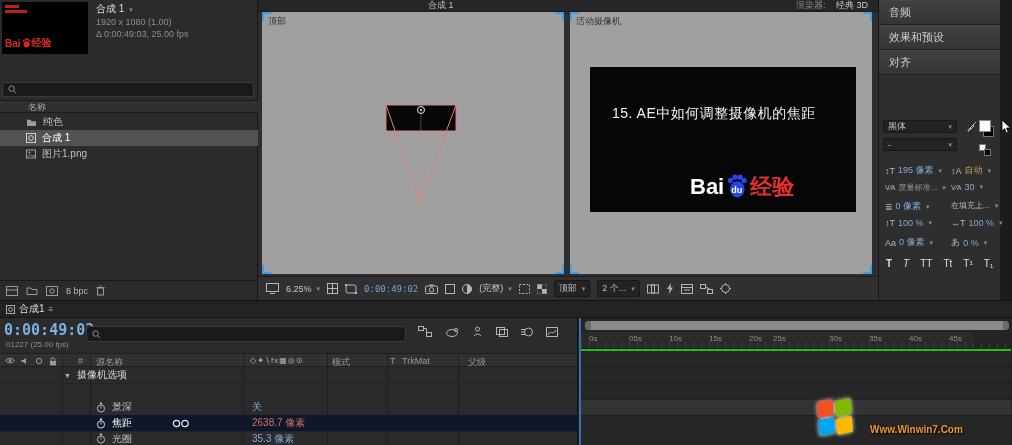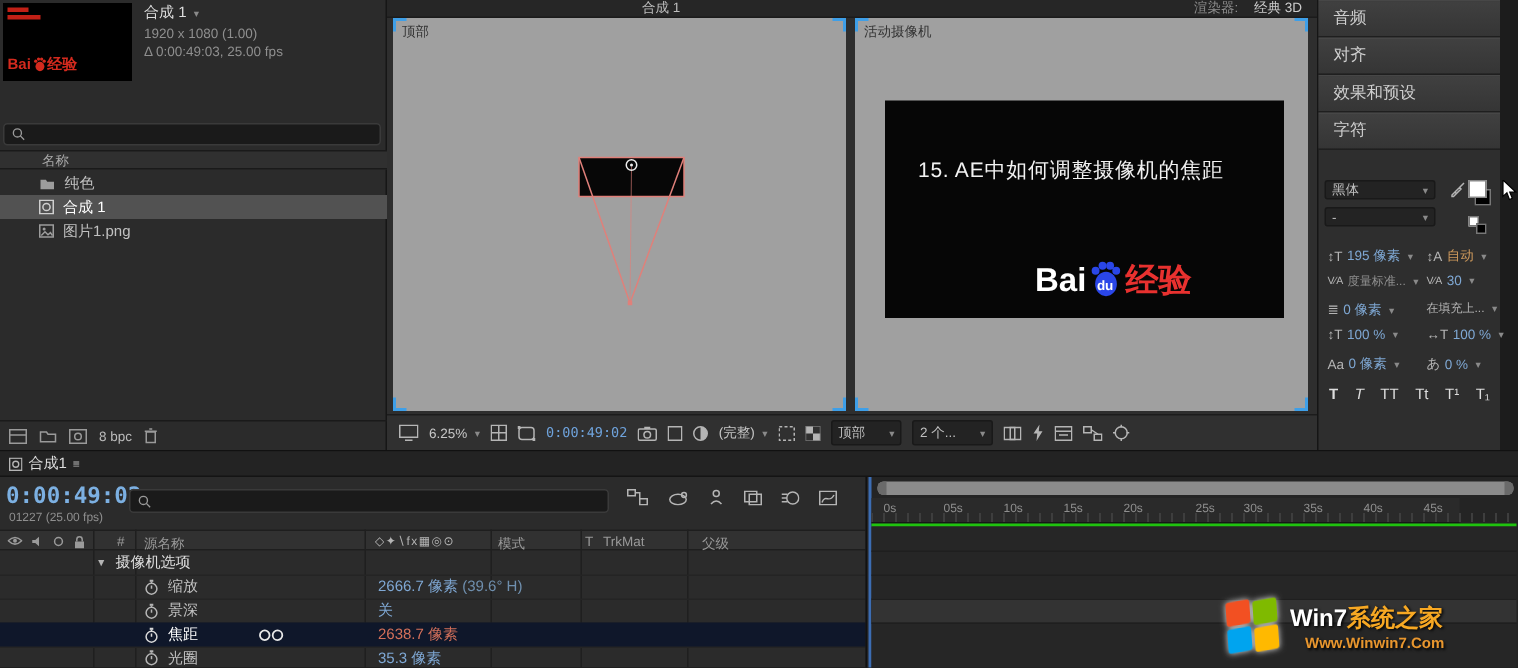--- a/index.html
+++ b/index.html
@@ -17,21 +17,21 @@
   .caret{color:#8a8a8a;font-size:7px;margin-left:2px}
   .icon{color:#b5b5b5}
   svg{display:block}
   .hdr-bar{
     height:23px;background:linear-gradient(#404040,#353535);
     border-bottom:1px solid #1f1f1f;border-top:1px solid #474747;
     line-height:22px;padding-left:10px;font-size:11px;color:#cfcfcf;
   }
   .dd{
     background:#232323;border:1px solid #191919;border-radius:2px;
-    padding:1px 4px;display:inline-flex;align-items:center;gap:14px;color:#bfbfbf;
+    padding:1px 4px;display:inline-flex;align-items:center;gap:3px;color:#bfbfbf;
   }
   .searchbox{
     background:#1a1a1a;border:1px solid #3a3a3a;border-radius:3px;
     display:flex;align-items:center;gap:4px;padding:0 5px;
   }
   .row-label{color:#c0c0c0;font-size:10px}
   .vline{position:absolute;width:1px;background:#1f1f1f}
   .tl-row{position:absolute;left:0;width:672px;height:16px;border-bottom:1px solid #242424;display:flex;align-items:center}
   .corner{position:absolute;width:7px;height:7px;border-color:#3e9fe8;border-style:solid;border-width:0}
   .ctl{display:flex;align-items:center;gap:3px;font-size:9px}
@@ -247,23 +247,22 @@
           <line x1="5.5" y1="0" x2="5.5" y2="2" stroke="#b5b5b5"></line>
           <line x1="5.5" y1="9" x2="5.5" y2="11" stroke="#b5b5b5"></line>
           <line x1="0" y1="5.5" x2="2" y2="5.5" stroke="#b5b5b5"></line>
           <line x1="9" y1="5.5" x2="11" y2="5.5" stroke="#b5b5b5"></line>
       </svg>
     </div>
   </section>
 
   <section class="abs" style="left:878px;top:0;width:122px;height:300px;background:#2e2e2e;border-left:1px solid #151515">
     <div class="hdr-bar"><span>音频</span></div>
+    <div class="hdr-bar"><span>效果和预设</span></div>
     <div class="hdr-bar"><span>对齐</span></div>
-    <div class="hdr-bar"><span>效果和预设</span></div>
-    <div class="hdr-bar"><span>字符</span></div>
 
     <div class="abs" style="left:0;top:116px;width:134px;height:184px">
 
       <div class="abs dd" style="left:4px;top:4px;width:74px;height:13px;justify-content:space-between">
         <span>黑体</span>
           <span class="caret">▾</span>
       </div>
       <svg class="abs" style="left:88px;top:5px" width="10" height="11" viewBox="0 0 10 11">
         <path d="M9 1 L6 4 M4 6 L1 9 v1 h1 l3-3 M6 4 l1 1 -3 3 -1-1 z" fill="none" stroke="#b5b5b5"></path>
       </svg>
@@ -427,32 +426,20 @@
     <div class="vline" style="left:90px;top:52px;height:93px"></div>
     <div class="vline" style="left:243px;top:52px;height:93px"></div>
     <div class="vline" style="left:327px;top:52px;height:93px"></div>
     <div class="vline" style="left:387px;top:52px;height:93px"></div>
     <div class="vline" style="left:458px;top:52px;height:93px"></div>
 
     <div class="tl-row" style="top:66px">
       <span class="icon" style="margin-left:64px;font-size:7px">▼</span>
       <span class="row-label" style="margin-left:6px;color:#dddddd">摄像机选项</span>
     </div>
-    <div class="tl-row" style="top:82px">
-      <svg style="margin-left:96px" width="10" height="11" viewBox="0 0 10 11">
-        <circle cx="5" cy="6.5" r="3.6" fill="none" stroke="#b5b5b5"></circle>
-          <line x1="5" y1="6.5" x2="5" y2="4.4" stroke="#b5b5b5"></line>
-          <rect x="3.8" y="0.5" width="2.4" height="1.4" fill="#b5b5b5"></rect>
-          <line x1="5" y1="1.9" x2="5" y2="2.9" stroke="#b5b5b5"></line>
-      </svg>
-      <span class="row-label" style="margin-left:6px">缩放</span>
-      <span class="abs blue" style="left:252px;font-size:10px">
-        <span>2666.7 像素</span> <span style="color:#6f8fae">(39.6° H)</span>
-      </span>
-    </div>
     <div class="tl-row" style="top:98px">
       <svg style="margin-left:96px" width="10" height="11" viewBox="0 0 10 11">
         <circle cx="5" cy="6.5" r="3.6" fill="none" stroke="#b5b5b5"></circle>
           <line x1="5" y1="6.5" x2="5" y2="4.4" stroke="#b5b5b5"></line>
           <rect x="3.8" y="0.5" width="2.4" height="1.4" fill="#b5b5b5"></rect>
           <line x1="5" y1="1.9" x2="5" y2="2.9" stroke="#b5b5b5"></line>
       </svg>
       <span class="row-label" style="margin-left:6px">景深</span>
       <span class="abs blue" style="left:252px;font-size:10px">关</span>
     </div>
@@ -489,21 +476,21 @@
         <div class="abs" style="right:0;top:0;width:6px;height:9px;background:#6a6a6a;border-radius:0 4px 4px 0"></div>
       </div>
 
       <div class="abs" style="left:3px;top:14px;width:392px;height:17px;background:#2a2a2a;border-bottom:1px solid #161616">
         <div class="abs" style="left:0;bottom:0;width:430px;height:6px;background:repeating-linear-gradient(90deg,#3e3e3e 0,#3e3e3e 1px,transparent 1px,transparent 8px)"></div>
         <span class="abs dim" style="left:8px;top:2px;font-size:8px">0s</span>
         <span class="abs dim" style="left:48px;top:2px;font-size:8px">05s</span>
         <span class="abs dim" style="left:88px;top:2px;font-size:8px">10s</span>
         <span class="abs dim" style="left:128px;top:2px;font-size:8px">15s</span>
         <span class="abs dim" style="left:168px;top:2px;font-size:8px">20s</span>
-        <span class="abs dim" style="left:216px;top:2px;font-size:8px">25s</span>
+        <span class="abs dim" style="left:192px;top:2px;font-size:8px">25s</span>
         <span class="abs dim" style="left:248px;top:2px;font-size:8px">30s</span>
         <span class="abs dim" style="left:288px;top:2px;font-size:8px">35s</span>
         <span class="abs dim" style="left:328px;top:2px;font-size:8px">40s</span>
         <span class="abs dim" style="left:368px;top:2px;font-size:8px">45s</span>
       </div>
 
       <div class="abs" style="left:3px;top:31px;width:430px;height:2px;background:#1fc30e"></div>
 
       <div class="abs" style="left:3px;top:33px;width:430px;height:95px;background:#262626">
         <div class="abs" style="left:0;top:48px;width:430px;height:16px;background:#333333"></div>
@@ -513,21 +500,18 @@
         <div class="abs" style="left:0;top:64px;width:430px;height:1px;background:#1f1f1f"></div>
       </div>
 
       <div class="abs" style="left:240px;top:78px;width:192px;height:48px;z-index:40">
         <div class="abs" style="left:0;top:4px;width:36px;height:36px;transform:rotate(-4deg);filter:drop-shadow(0 0 2px rgba(255,255,255,0.85))">
           <div class="abs" style="left:0;top:0;width:16px;height:16px;background:#f25022;border-radius:2px;transform:skewY(-6deg)"></div>
           <div class="abs" style="left:18px;top:0;width:16px;height:16px;background:#7fba00;border-radius:2px;transform:skewY(-6deg)"></div>
           <div class="abs" style="left:0;top:18px;width:16px;height:16px;background:#00a4ef;border-radius:2px;transform:skewY(-6deg)"></div>
           <div class="abs" style="left:18px;top:18px;width:16px;height:16px;background:#ffb900;border-radius:2px;transform:skewY(-6deg)"></div>
         </div>
-        <div class="abs" style="left:42px;top:6px;font-size:16px;font-weight:bold;text-shadow:1px 1px 2px #000;white-space:nowrap">
-          <span style="color:#ffffff">Win7</span><span style="color:#f7a823">系统之家</span>
-        </div>
         <div class="abs" style="left:52px;top:28px;color:#e8962e;font-size:10px;font-weight:bold;text-shadow:1px 1px 2px #000">Www.Winwin7.Com</div>
       </div>
     </div>
   </section>
 
 </div>
 
 </body></html>

